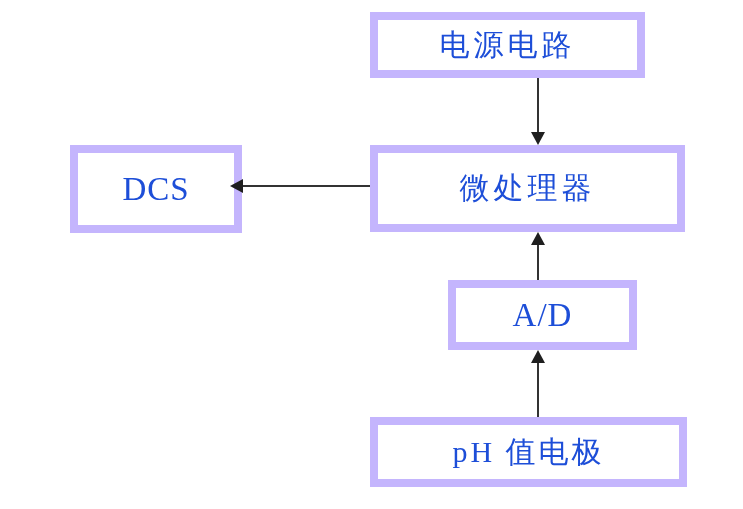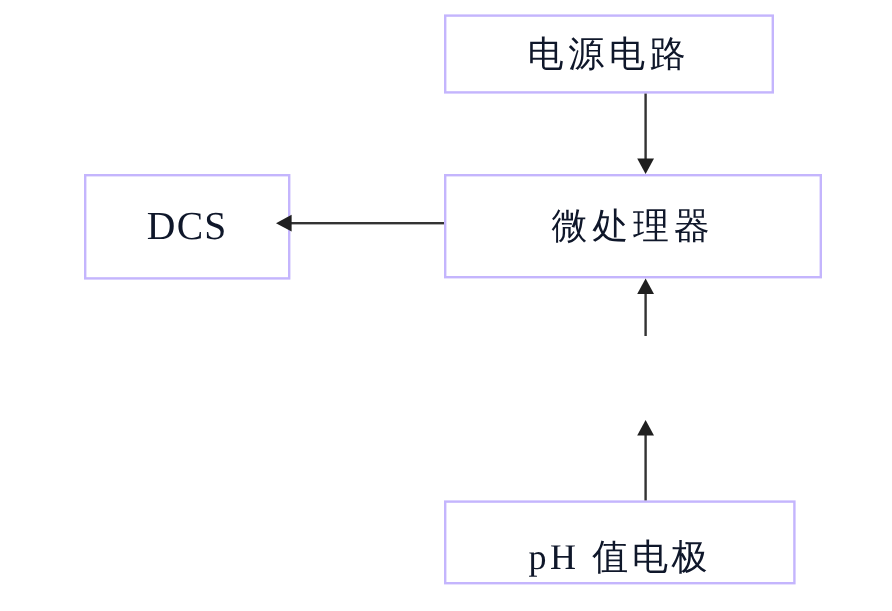--- a/index.html
+++ b/index.html
@@ -10,39 +10,39 @@
   .canvas {
     position: relative;
     width: 743px;
     height: 509px;
     background: #ffffff;
     font-family: "Liberation Serif", "DejaVu Serif", serif;
     overflow: hidden;
   }
   .node {
     position: absolute;
-    border: 2px solid #c4b5fd;
+    border: 8px solid #c4b5fd;
     background: #ffffff;
     display: flex;
     align-items: center;
     justify-content: center;
-    color: #0f172a;
+    color: #1d4ed8;
     font-size: 30px;
     letter-spacing: 4px;
     box-sizing: border-box;
   }
   .node.latin {
     letter-spacing: 1px;
     font-size: 33px;
   }
   #node-power  { left: 370px; top: 12px;  width: 275px; height: 66px; }
   #node-mcu    { left: 370px; top: 145px; width: 315px; height: 87px; }
   #node-dcs    { left: 70px;  top: 145px; width: 172px; height: 88px; }
   #node-ad     { left: 448px; top: 280px; width: 189px; height: 70px; }
-  #node-ph     { left: 370px; top: 417px; width: 293px; height: 70px; letter-spacing: 3px; align-items: flex-end; }
+  #node-ph     { left: 370px; top: 417px; width: 317px; height: 70px; letter-spacing: 3px; }
 
   .vline {
     position: absolute;
     width: 2px;
     background: #333333;
   }
   .hline {
     position: absolute;
     height: 2px;
     background: #333333;
@@ -94,20 +94,23 @@
   </div>
 
   <div class="node" id="node-mcu">
     <span>微处理器</span>
   </div>
 
   <div class="node latin" id="node-dcs">
     <span>DCS</span>
   </div>
 
+  <div class="node latin" id="node-ad">
+    <span>A/D</span>
+  </div>
 
   <div class="node" id="node-ph">
     <span>pH 值电极</span>
   </div>
 
   <div class="vline" id="edge-power-mcu-line"></div>
   <div class="arrowhead down" id="edge-power-mcu-head"></div>
 
   <div class="hline" id="edge-mcu-dcs-line"></div>
   <div class="arrowhead left" id="edge-mcu-dcs-head"></div>

